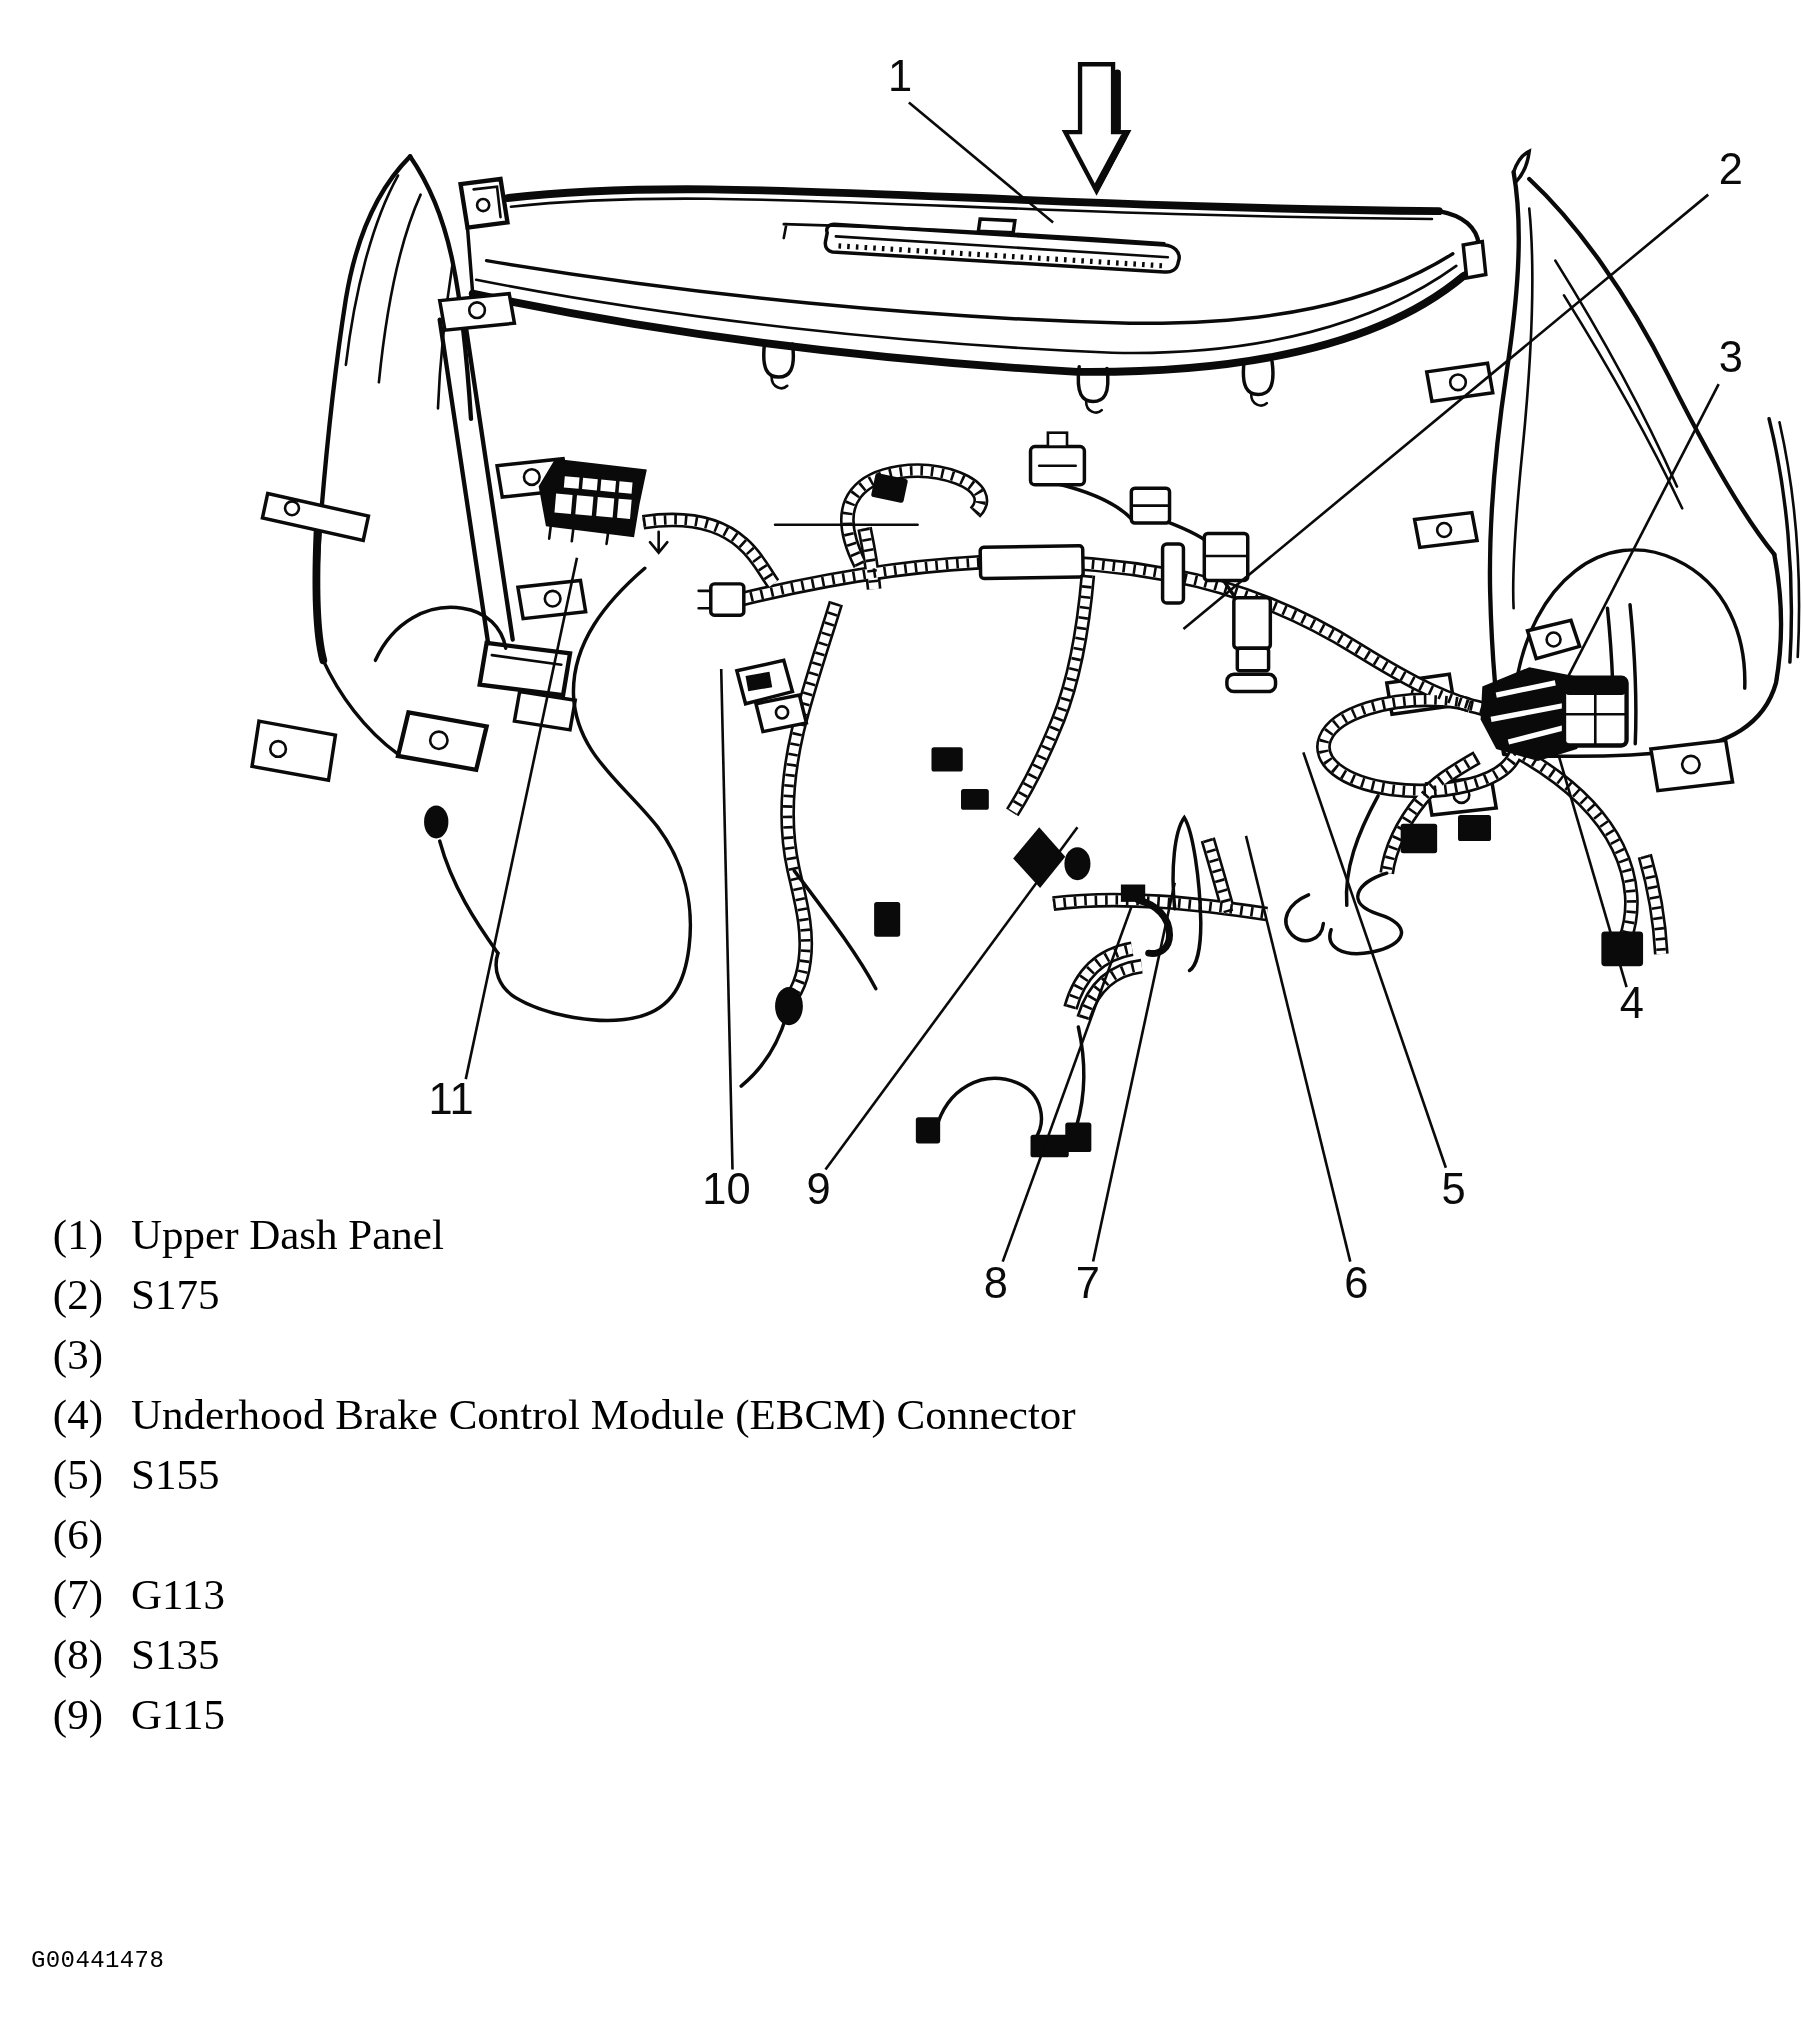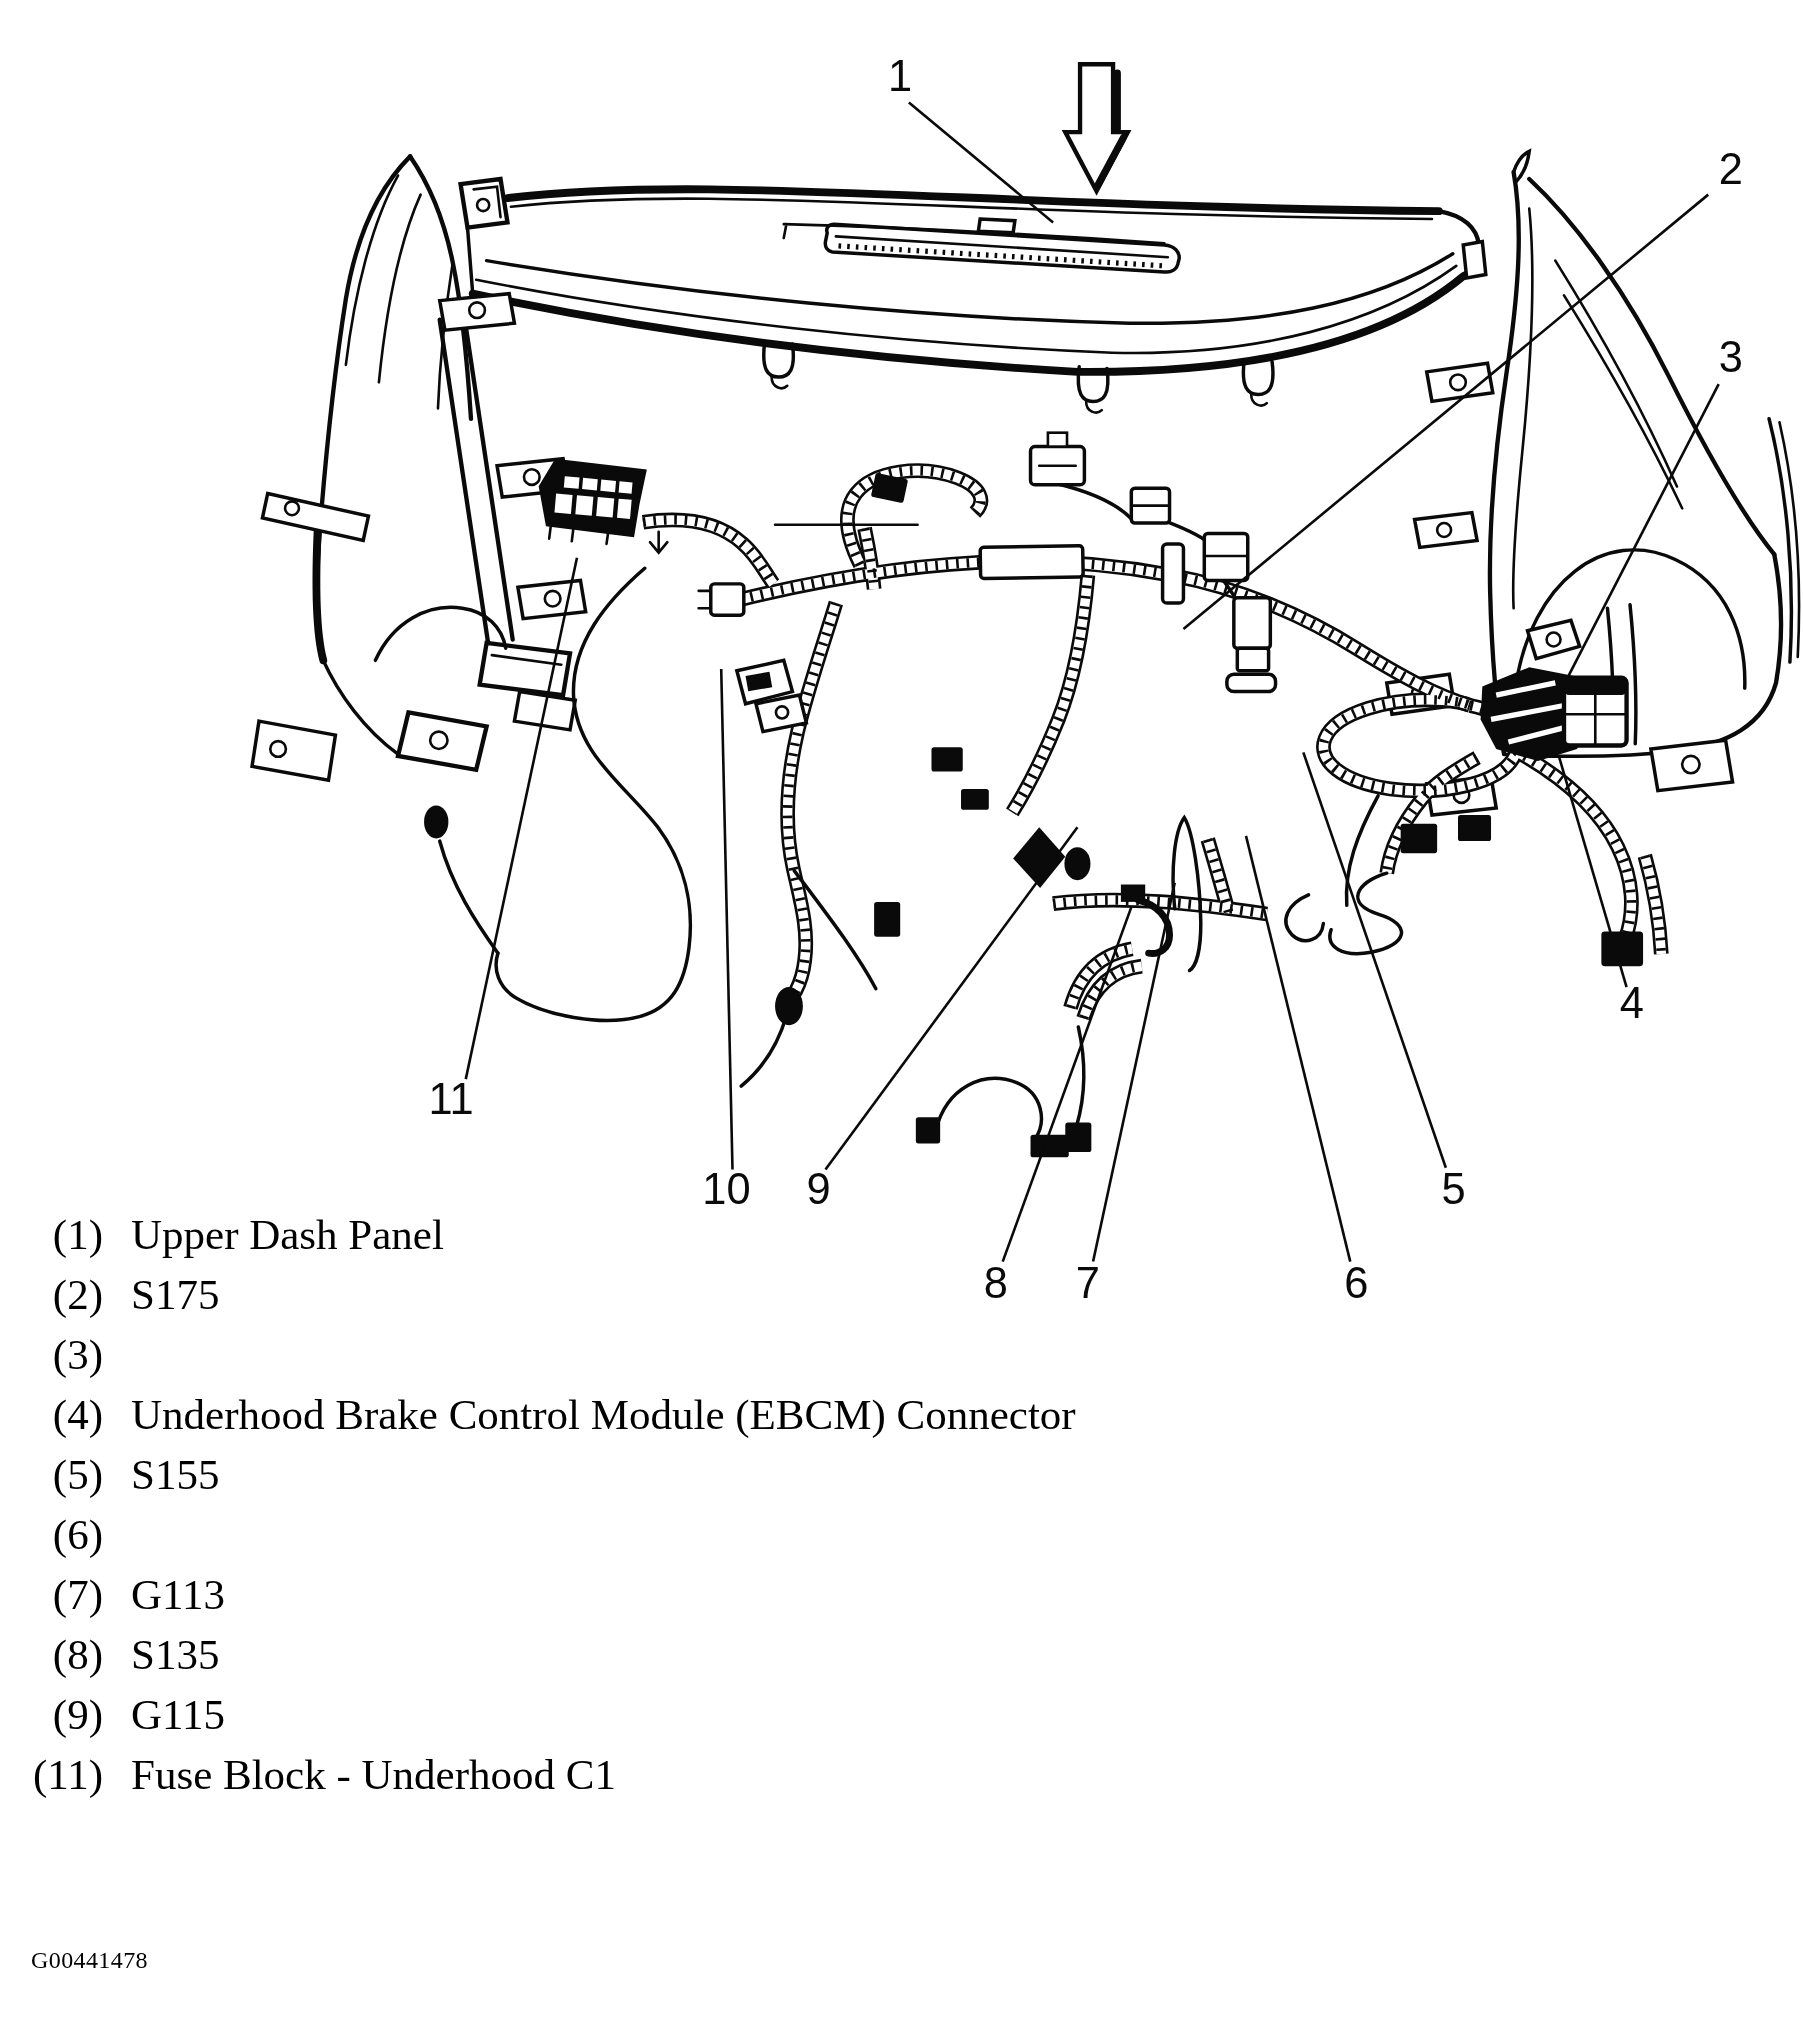--- a/index.html
+++ b/index.html
@@ -18,21 +18,21 @@
   
   .lo{stroke:#0a0a0a;stroke-width:17;fill:none;stroke-linecap:butt;}
   .lm{stroke:#ffffff;stroke-width:11;fill:none;stroke-linecap:butt;}
   .li{stroke:#0a0a0a;stroke-width:11;fill:none;stroke-dasharray:3 9;stroke-linecap:butt;}
   .callout{font-family:"Liberation Sans",sans-serif;font-size:50px;fill:#0a0a0a;text-anchor:middle;}
   
   #legend{position:absolute;left:0px;top:1205px;font-size:43px;line-height:60px;white-space:nowrap;}
   #legend .row{display:flex;}
   #legend .num{display:inline-block;width:103px;text-align:right;}
   #legend .lbl{margin-left:28px;}
-  #watermark{position:absolute;left:31px;top:1947px;font-family:Liberation Serif, serif;
+  #watermark{position:absolute;left:31px;top:1947px;font-family:Liberation Mono, monospace;
              font-size:24px;letter-spacing:0.4px;}
 </style>
 </head>
 <body>
 
 <div id="page">
 
 <svg width="1803" height="2034" viewBox="0 0 2075 2341">
   <defs>
 
@@ -320,22 +320,18 @@
         <span class="lbl">G113</span>
       </div>
   <div class="row">
         <span class="num">(8)</span>
         <span class="lbl">S135</span>
       </div>
   <div class="row">
         <span class="num">(9)</span>
         <span class="lbl">G115</span>
       </div>
-  <div class="row">
-        <span class="num">(11)</span>
-        <span class="lbl">Fuse Block - Underhood C1</span>
-      </div>
 </div>
 
 <div id="watermark">G00441478</div>
 
 </div>
 
 
 </body></html>

